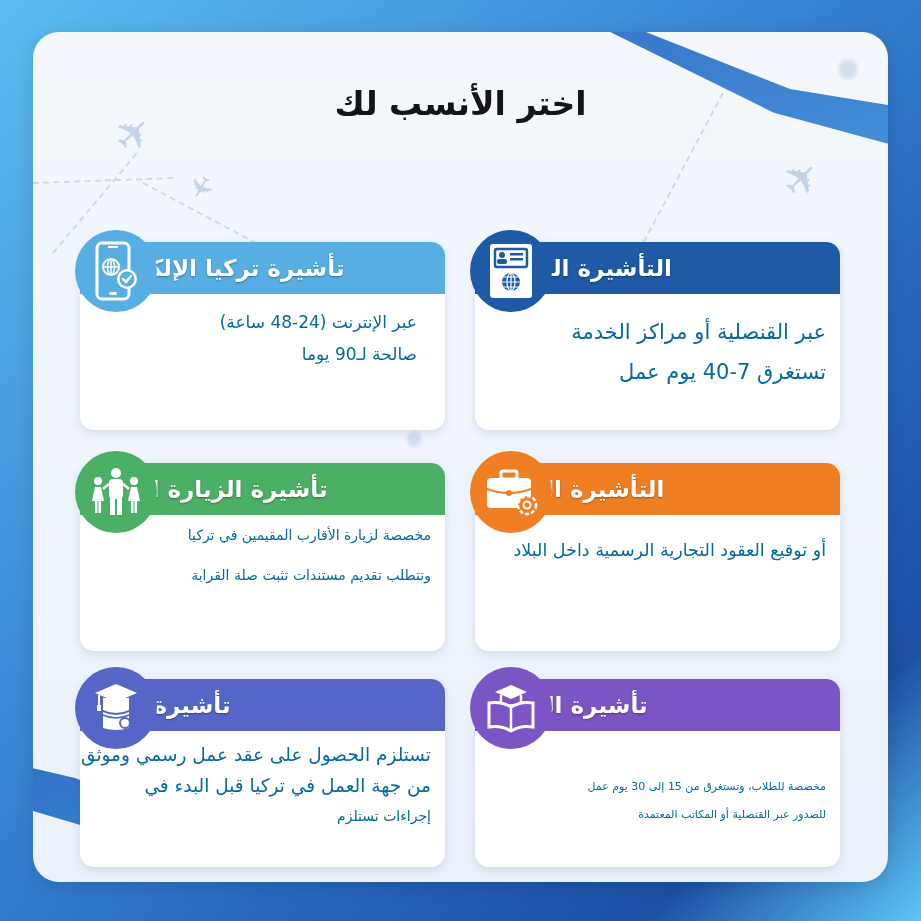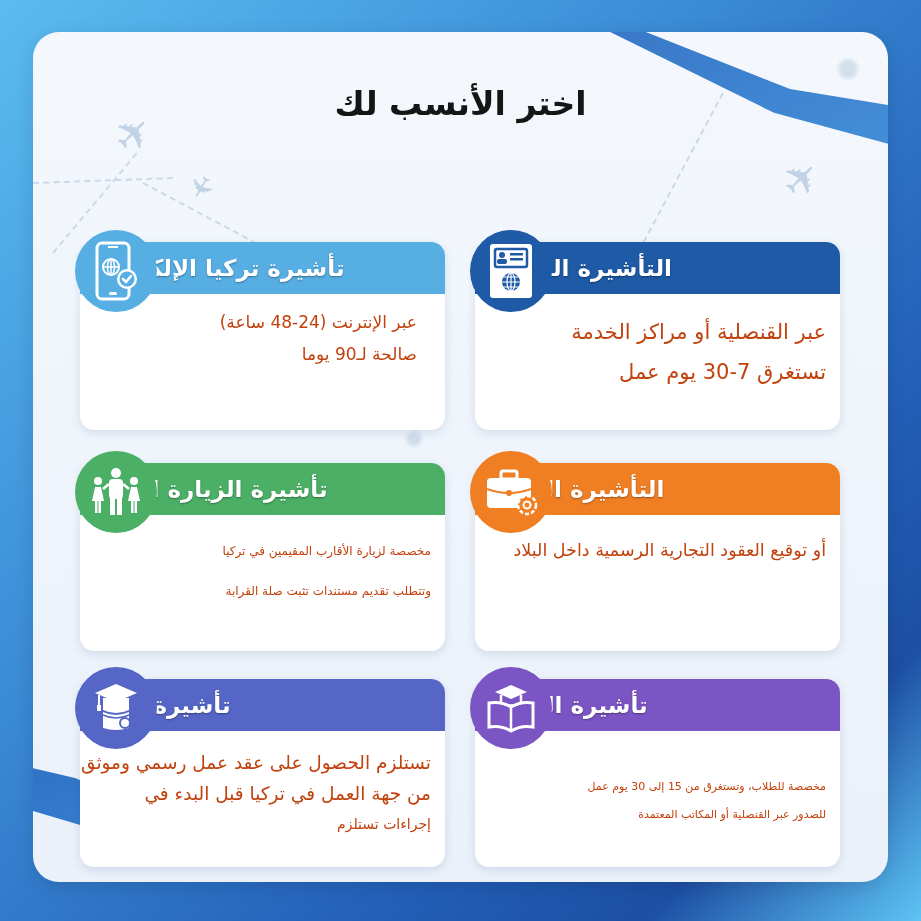--- a/index.html
+++ b/index.html
@@ -69,21 +69,21 @@
     }
     .icon-circle {
       position: absolute; left: -5px; top: -12px;
       width: 82px; height: 82px; border-radius: 50%;
       display: flex; align-items: center; justify-content: center;
       z-index: 4;
     }
     .card-body {
       position: absolute; left: 14px; right: 14px; top: 62px;
       direction: rtl; text-align: right;
-      color: #c2410c;
+      color: #0369a1;
     }
     .card-body .line { display: block; white-space: nowrap; }
     svg { display: block; }
   </style>
 </head>
 <body>
 
 <div class="panel">
   <div class="swoosh-top"></div>
   <div class="swoosh-bottom-left"></div>
@@ -114,21 +114,21 @@
         <rect x="10" y="17" width="10" height="5" rx="2" fill="#1e5aa6"></rect>
         <rect x="23" y="11" width="13" height="2.5" fill="#1e5aa6"></rect>
         <rect x="23" y="16" width="13" height="2.5" fill="#1e5aa6"></rect>
         <circle cx="24" cy="40" r="9" fill="#1e5aa6"></circle>
         <path d="M15 40h18M24 31v18M17 35h14M17 45h14" stroke="#fff" stroke-width="1.2" fill="none"></path>
         <ellipse cx="24" cy="40" rx="4" ry="9" stroke="#fff" stroke-width="1.2" fill="none"></ellipse>
       </svg>
     </div>
     <div class="card-body" style="top:70px; font-size:21px; line-height:40px;">
       <span class="line">عبر القنصلية أو مراكز الخدمة</span>
-      <span class="line">تستغرق 7-30 يوم عمل</span>
+      <span class="line">تستغرق 7-40 يوم عمل</span>
     </div>
   </div>
 
   <div class="card" style="left:47px; top:210px;">
     <div class="card-header" style="background:#57aee3;">
       <span class="card-title">تأشيرة تركيا الإلكترونية</span>
     </div>
     <div class="icon-circle" style="background:#57aee3;">
       <svg width="50" height="60" viewBox="0 0 50 60">
         <rect x="6" y="2" width="32" height="56" rx="5" fill="none" stroke="#fff" stroke-width="3"></rect>
@@ -181,21 +181,21 @@
         <path d="M5 34 L8 20 H14 L17 34 Z" fill="#fff"></path>
         <rect x="8" y="33" width="2.5" height="13" fill="#fff"></rect>
         <rect x="11.5" y="33" width="2.5" height="13" fill="#fff"></rect>
         <circle cx="47" cy="14" r="4" fill="#fff"></circle>
         <path d="M41 34 L44 20 H50 L53 34 Z" fill="#fff"></path>
         <rect x="44" y="33" width="2.5" height="13" fill="#fff"></rect>
         <rect x="47.5" y="33" width="2.5" height="13" fill="#fff"></rect>
         <path d="M16 22 L22 17 M36 17 L42 22" stroke="#fff" stroke-width="2.5"></path>
       </svg>
     </div>
-    <div class="card-body" style="top:68px; font-size:12px; line-height:40px;">
+    <div class="card-body" style="top:52px; font-size:14px; line-height:40px;">
       <span class="line">مخصصة لزيارة الأقارب المقيمين في تركيا</span>
       <span class="line">وتتطلب تقديم مستندات تثبت صلة القرابة</span>
     </div>
   </div>
 
   <div class="card" style="left:442px; top:647px;">
     <div class="card-header" style="background:#7b55c4;">
       <span class="card-title">تأشيرة الدراسة</span>
     </div>
     <div class="icon-circle" style="background:#7b55c4;">
@@ -220,19 +220,19 @@
       <svg width="50" height="52" viewBox="0 0 50 52">
         <path d="M25 2 L46 11 L25 20 L4 11 Z" fill="#fff"></path>
         <path d="M8 13 V24" stroke="#fff" stroke-width="2"></path>
         <rect x="6" y="23" width="4" height="6" fill="#fff"></rect>
         <path d="M12 16 V28 Q25 34 38 28 V16" fill="#fff"></path>
         <path d="M12 30 Q25 36 38 30 V46 Q25 50 12 46 Z" fill="#fff"></path>
         <path d="M12 33 Q25 39 38 33" stroke="#5566c6" stroke-width="1.5" fill="none"></path>
         <circle cx="34" cy="41" r="5" fill="#fff" stroke="#5566c6" stroke-width="2"></circle>
       </svg>
     </div>
-    <div class="card-body" style="top:68px; font-size:18.5px; line-height:31px;">
+    <div class="card-body" style="top:60px; font-size:18.5px; line-height:31px;">
       <span class="line">تستلزم الحصول على عقد عمل رسمي وموثق</span>
       <span class="line">من جهة العمل في تركيا قبل البدء في</span>
       <span class="line" style="font-size:14px;">إجراءات تستلزم</span>
     </div>
   </div>
 </div>
 
 </body></html>

